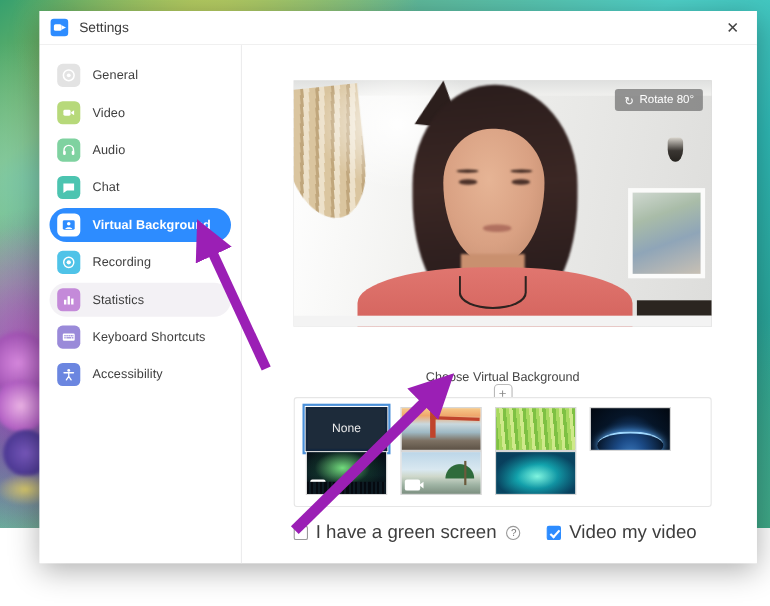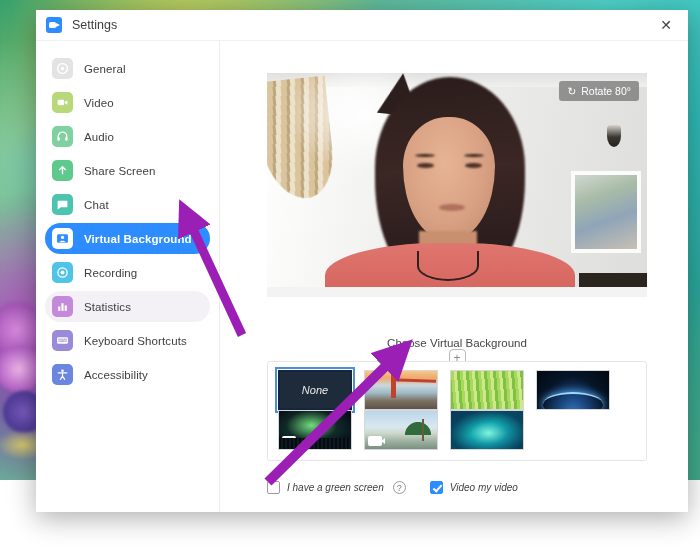--- a/index.html
+++ b/index.html
@@ -274,21 +274,20 @@
     position: absolute;
     left: 47px; top: 320px;
     width: 380px; height: 100px;
     border: 1px solid #e6e6e6;
     border-radius: 3px;
     padding: 8px 10px;
     display: flex; flex-wrap: wrap;
     gap: 0 12px;
     align-content: flex-start;
     background: #fff;
-    font-style: italic;
   }
   .thumb {
     width: 74px; height: 40px;
     position: relative;
     overflow: hidden;
     border: 1px solid #d7d7d7;
     cursor: pointer;
     flex: none;
   }
   .thumb.selected {
@@ -392,21 +391,21 @@
   }
   .cbox.checked:after {
     content: "";
     position: absolute;
     left: 4px; top: 1px;
     width: 3px; height: 7px;
     border: solid #fff;
     border-width: 0 2px 2px 0;
     transform: rotate(42deg);
   }
-  .opt-label { font-size: 10px; color: #3e3e3e; font-style: italic; }
+  .opt-label { font-size: 17px; color: #3e3e3e; }
   #help-icon {
     width: 13px; height: 13px;
     border: 1px solid #999;
     border-radius: 50%;
     font-size: 9px; color: #777;
     display: flex; align-items: center; justify-content: center;
     cursor: pointer;
     margin-left: 2px;
   }
 
@@ -462,29 +461,20 @@
           <span class="side-ico" style="background:#7fd2a0;">
             <svg width="13" height="13" viewBox="0 0 24 24">
                 <path d="M4 14v-2a8 8 0 0116 0v2" fill="none" stroke="#fff" stroke-width="2.4"></path>
                 <rect x="2.5" y="13" width="4.5" height="7" rx="2" fill="#fff"></rect>
                 <rect x="17" y="13" width="4.5" height="7" rx="2" fill="#fff"></rect>
               </svg>
           </span>
           <span class="side-label">Audio</span>
         </div>
 
-        <div class="side-item">
-          <span class="side-ico" style="background:#5ec98c;">
-            <svg width="13" height="13" viewBox="0 0 24 24">
-                <path d="M12 19V6" stroke="#fff" stroke-width="2.6"></path>
-                <path d="M6 11l6-6 6 6" fill="none" stroke="#fff" stroke-width="2.6"></path>
-              </svg>
-          </span>
-          <span class="side-label">Share Screen</span>
-        </div>
 
         <div class="side-item">
           <span class="side-ico" style="background:#4cc4b0;">
             <svg width="13" height="13" viewBox="0 0 24 24">
                 <path d="M3 5h18v12H9l-6 4z" fill="#fff"></path>
               </svg>
           </span>
           <span class="side-label">Chat</span>
         </div>
 

